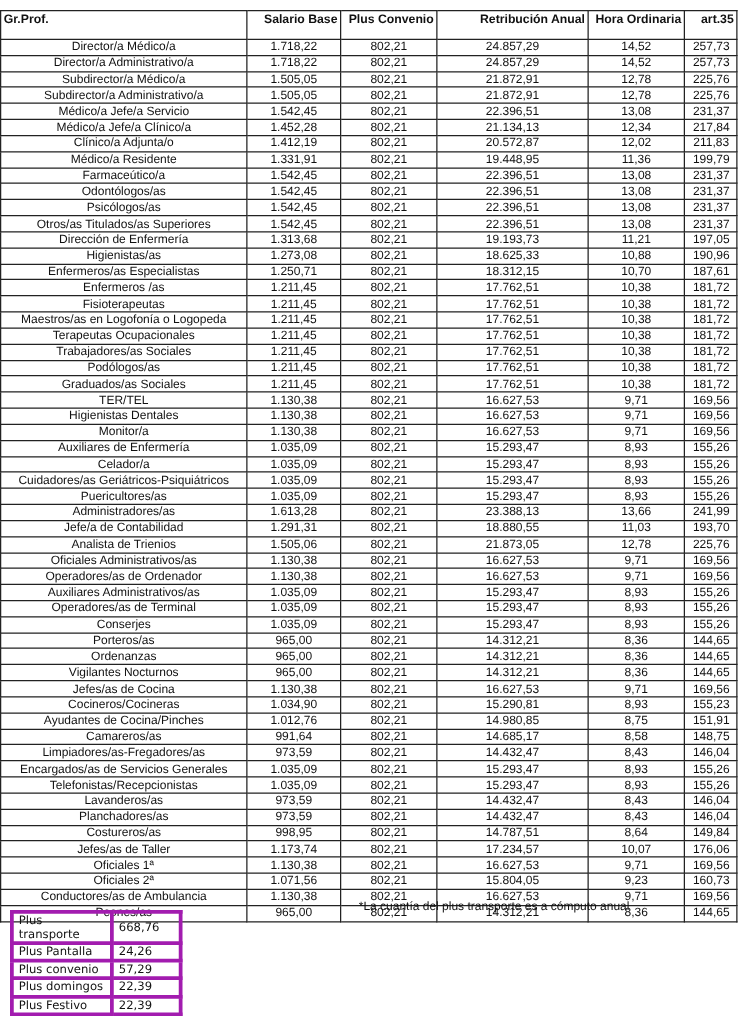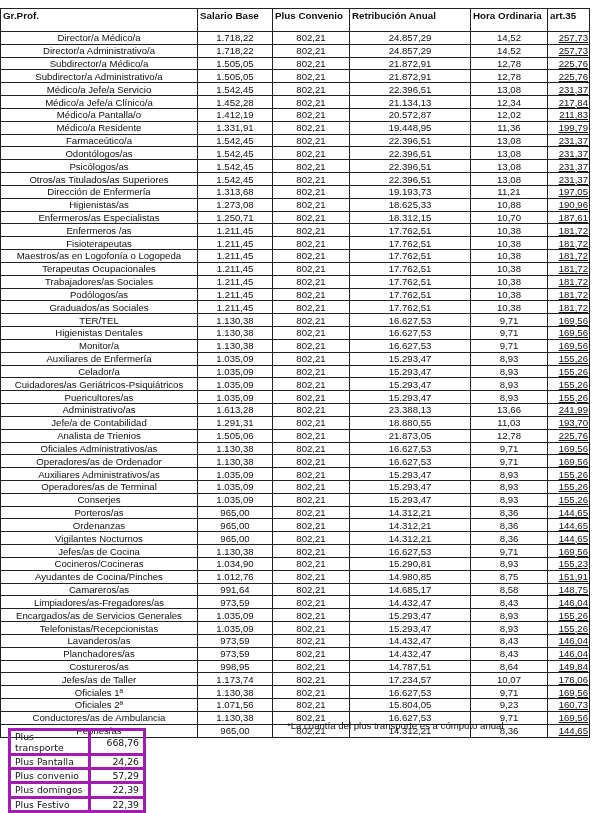--- a/index.html
+++ b/index.html
@@ -2,32 +2,32 @@
 <html><head>
 <meta charset="utf-8">
 <style>
   html, body { margin: 0; padding: 0; background: #ffffff; }
   body { width: 600px; height: 813px; position: relative; overflow: hidden;
          font-family: "Liberation Sans", sans-serif; color: #111; }
   table { border-collapse: collapse; }
   #main-table { position: absolute; left: 0; top: 8px; width: 589px; table-layout: fixed; padding-left: 32px; }
   #main-table td, #main-table th { border: 1px solid #222; padding: 0 2px; font-size: 9.6px;
          height: 11.83px; line-height: 11px; white-space: nowrap; overflow: hidden; }
-  #main-table th { font-weight: bold; height: 21px; vertical-align: top; padding-top: 1px; font-size: 9.8px; text-align: left; }
+  #main-table th { font-weight: bold; height: 21px; vertical-align: top; padding-top: 1px; font-size: 9.8px; text-align: right; }
   #main-table th.first { text-align: left; }
   #main-table td.num { text-align: center; }
-  #main-table td.last { text-align: right; padding-right: 1px; text-decoration: underline; }
+  #main-table td.last { text-align: center; padding-right: 1px; }
   #main-table td.name { text-align: center; }
   col.c1 { width: 197px; } col.c2 { width: 75px; } col.c3 { width: 77px; }
   col.c4 { width: 121px; } col.c5 { width: 77px; } col.c6 { width: 42px; }
   #footnote { position: absolute; left: 287px; top: 720px; font-size: 9.6px; }
   #plus-table { position: absolute; left: 8px; top: 728px; width: 135px; table-layout: fixed; }
   #plus-table td { border: 3px solid #a21caf; font-size: 9.3px; height: 11.2px; line-height: 11px; padding: 0 4px;
          font-family: "DejaVu Sans", sans-serif; }
-  #plus-table td.v { text-align: right; }
+  #plus-table td.v { text-align: left; }
   col.p1 { width: 80px; } col.p2 { width: 55px; }
 </style>
 </head>
 <body>
 
 <table id="main-table">
   <colgroup>
       <col class="c1">
       <col class="c2">
       <col class="c3">
@@ -88,21 +88,21 @@
       </tr>
       <tr>
         <td class="name">Médico/a Jefe/a Clínico/a</td>
         <td class="num">1.452,28</td>
         <td class="num">802,21</td>
         <td class="num">21.134,13</td>
         <td class="num">12,34</td>
         <td class="last">217,84</td>
       </tr>
       <tr>
-        <td class="name">Médico/a Pantalla/o</td>
+        <td class="name">Clínico/a Adjunta/o</td>
         <td class="num">1.412,19</td>
         <td class="num">802,21</td>
         <td class="num">20.572,87</td>
         <td class="num">12,02</td>
         <td class="last">211,83</td>
       </tr>
       <tr>
         <td class="name">Médico/a Residente</td>
         <td class="num">1.331,91</td>
         <td class="num">802,21</td>
@@ -272,21 +272,21 @@
       </tr>
       <tr>
         <td class="name">Puericultores/as</td>
         <td class="num">1.035,09</td>
         <td class="num">802,21</td>
         <td class="num">15.293,47</td>
         <td class="num">8,93</td>
         <td class="last">155,26</td>
       </tr>
       <tr>
-        <td class="name">Administrativo/as</td>
+        <td class="name">Administradores/as</td>
         <td class="num">1.613,28</td>
         <td class="num">802,21</td>
         <td class="num">23.388,13</td>
         <td class="num">13,66</td>
         <td class="last">241,99</td>
       </tr>
       <tr>
         <td class="name">Jefe/a de Contabilidad</td>
         <td class="num">1.291,31</td>
         <td class="num">802,21</td>

